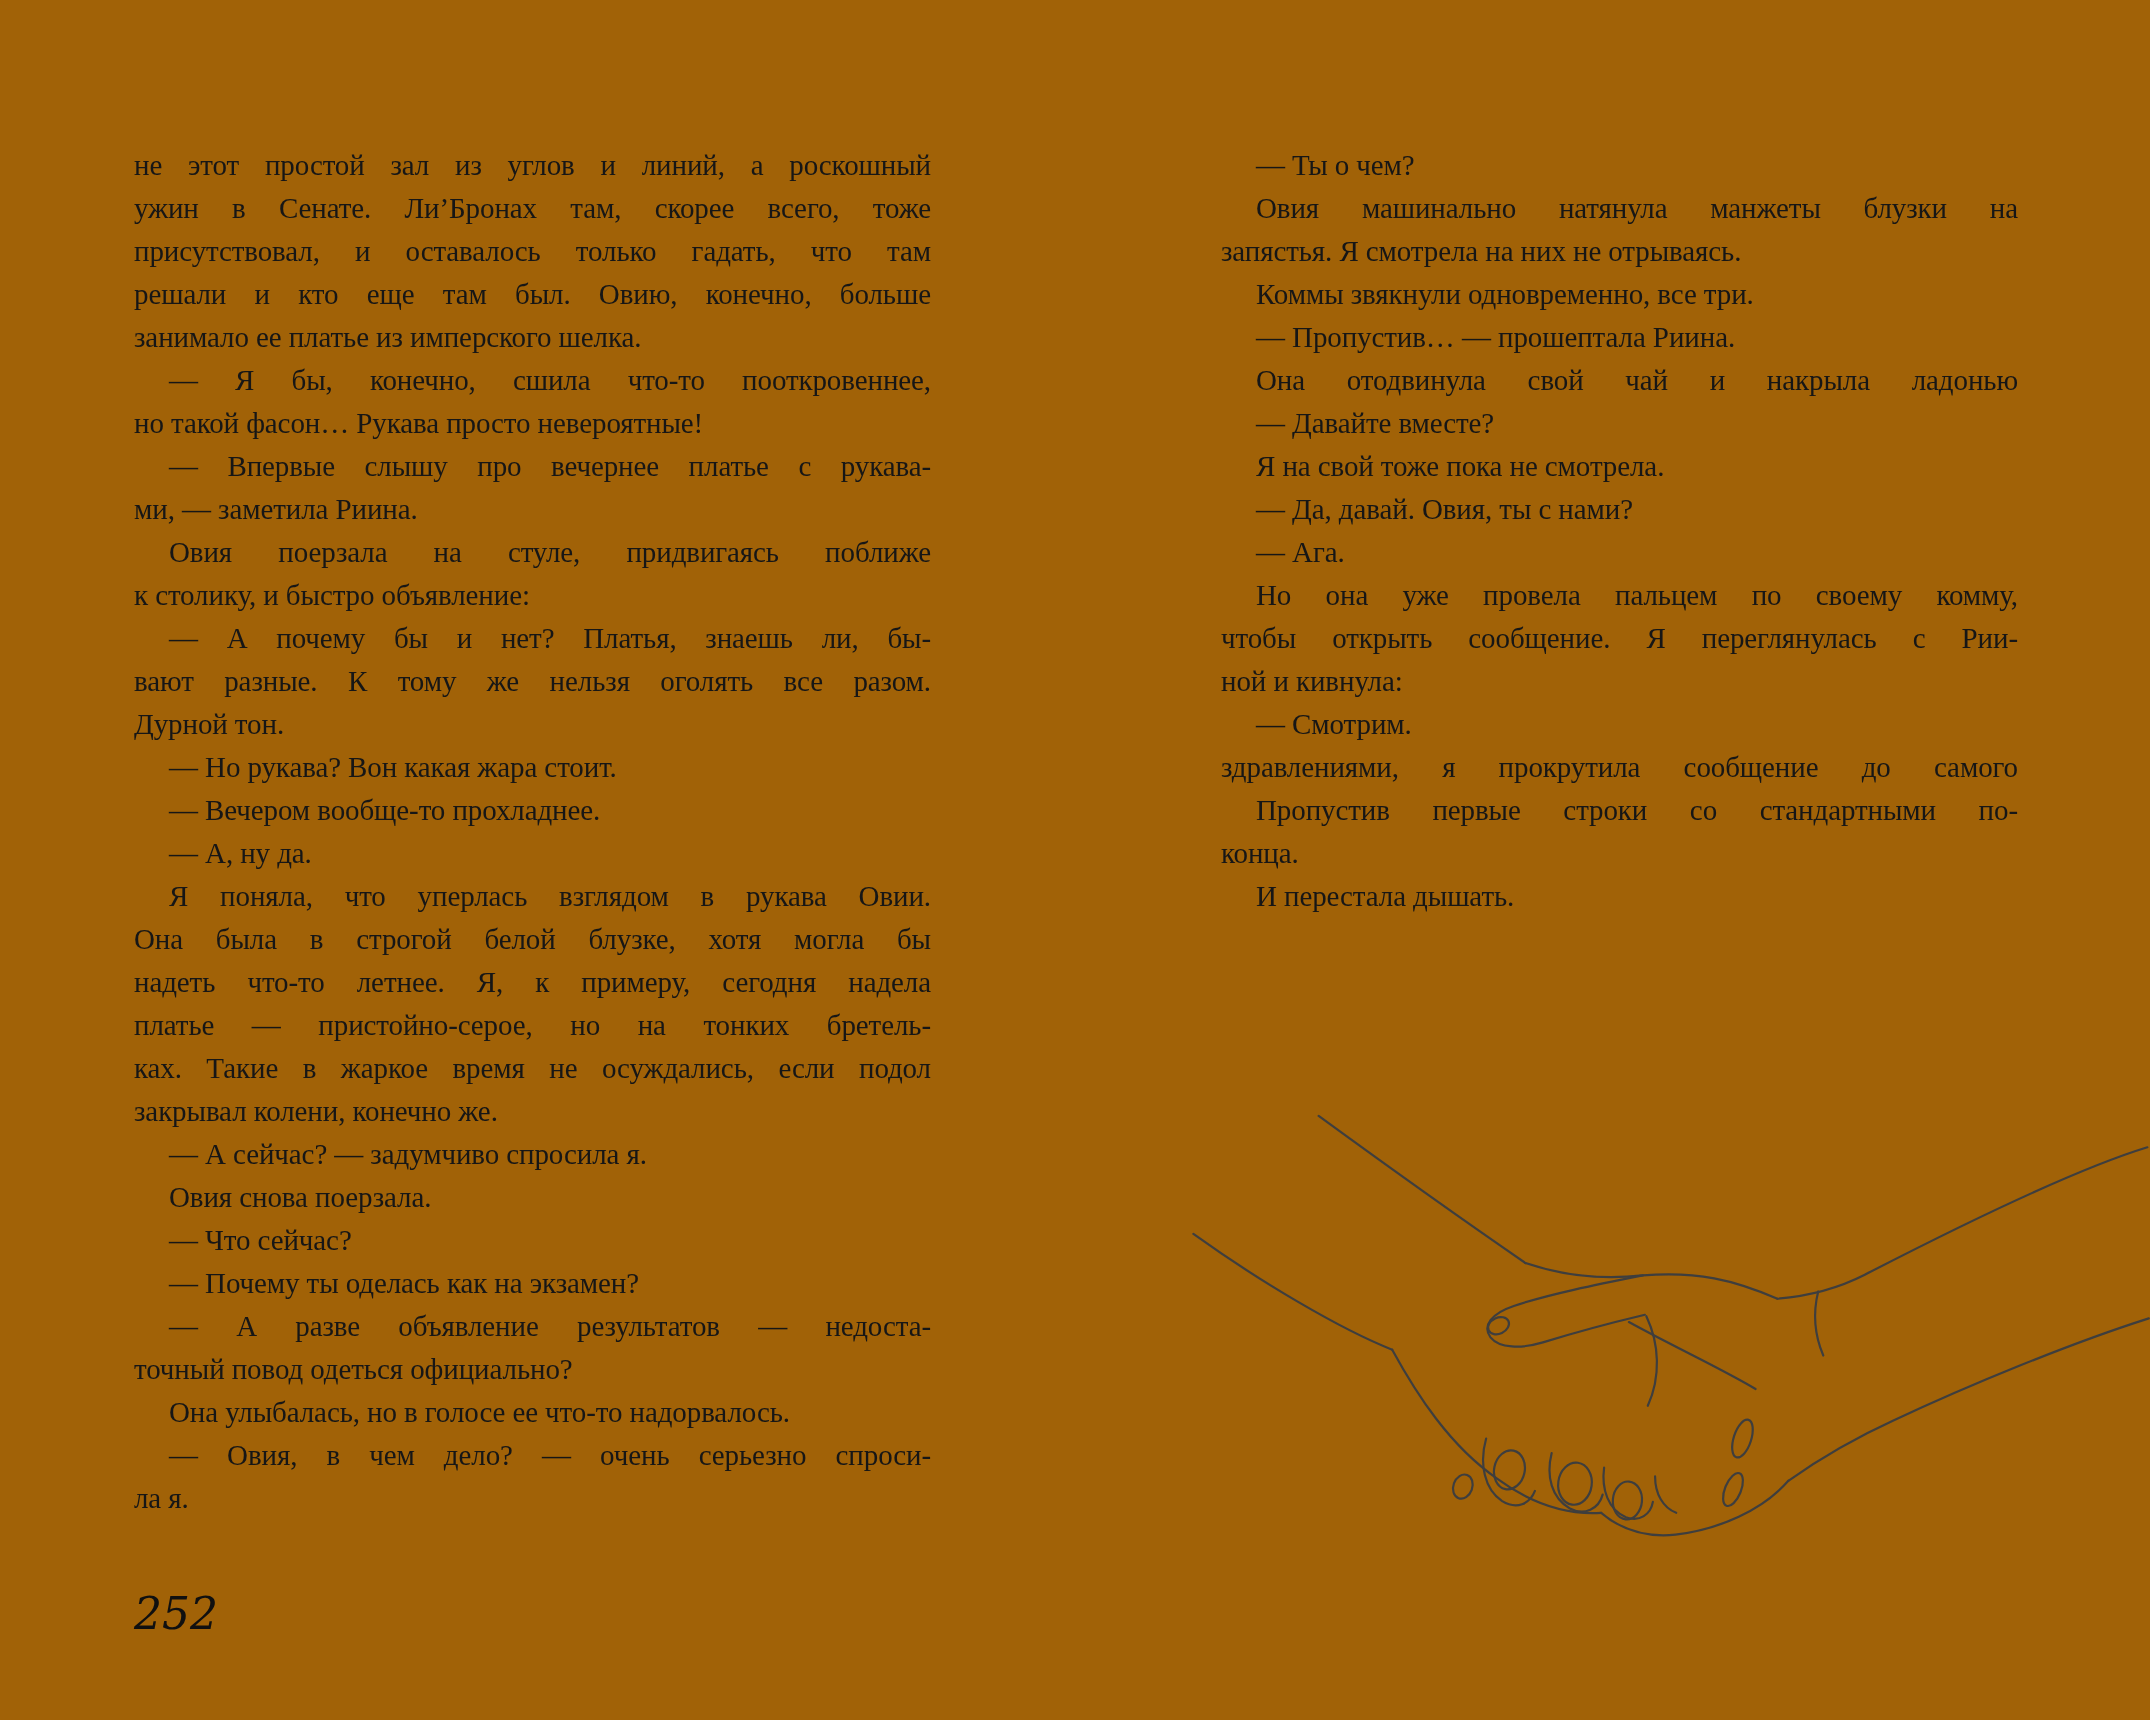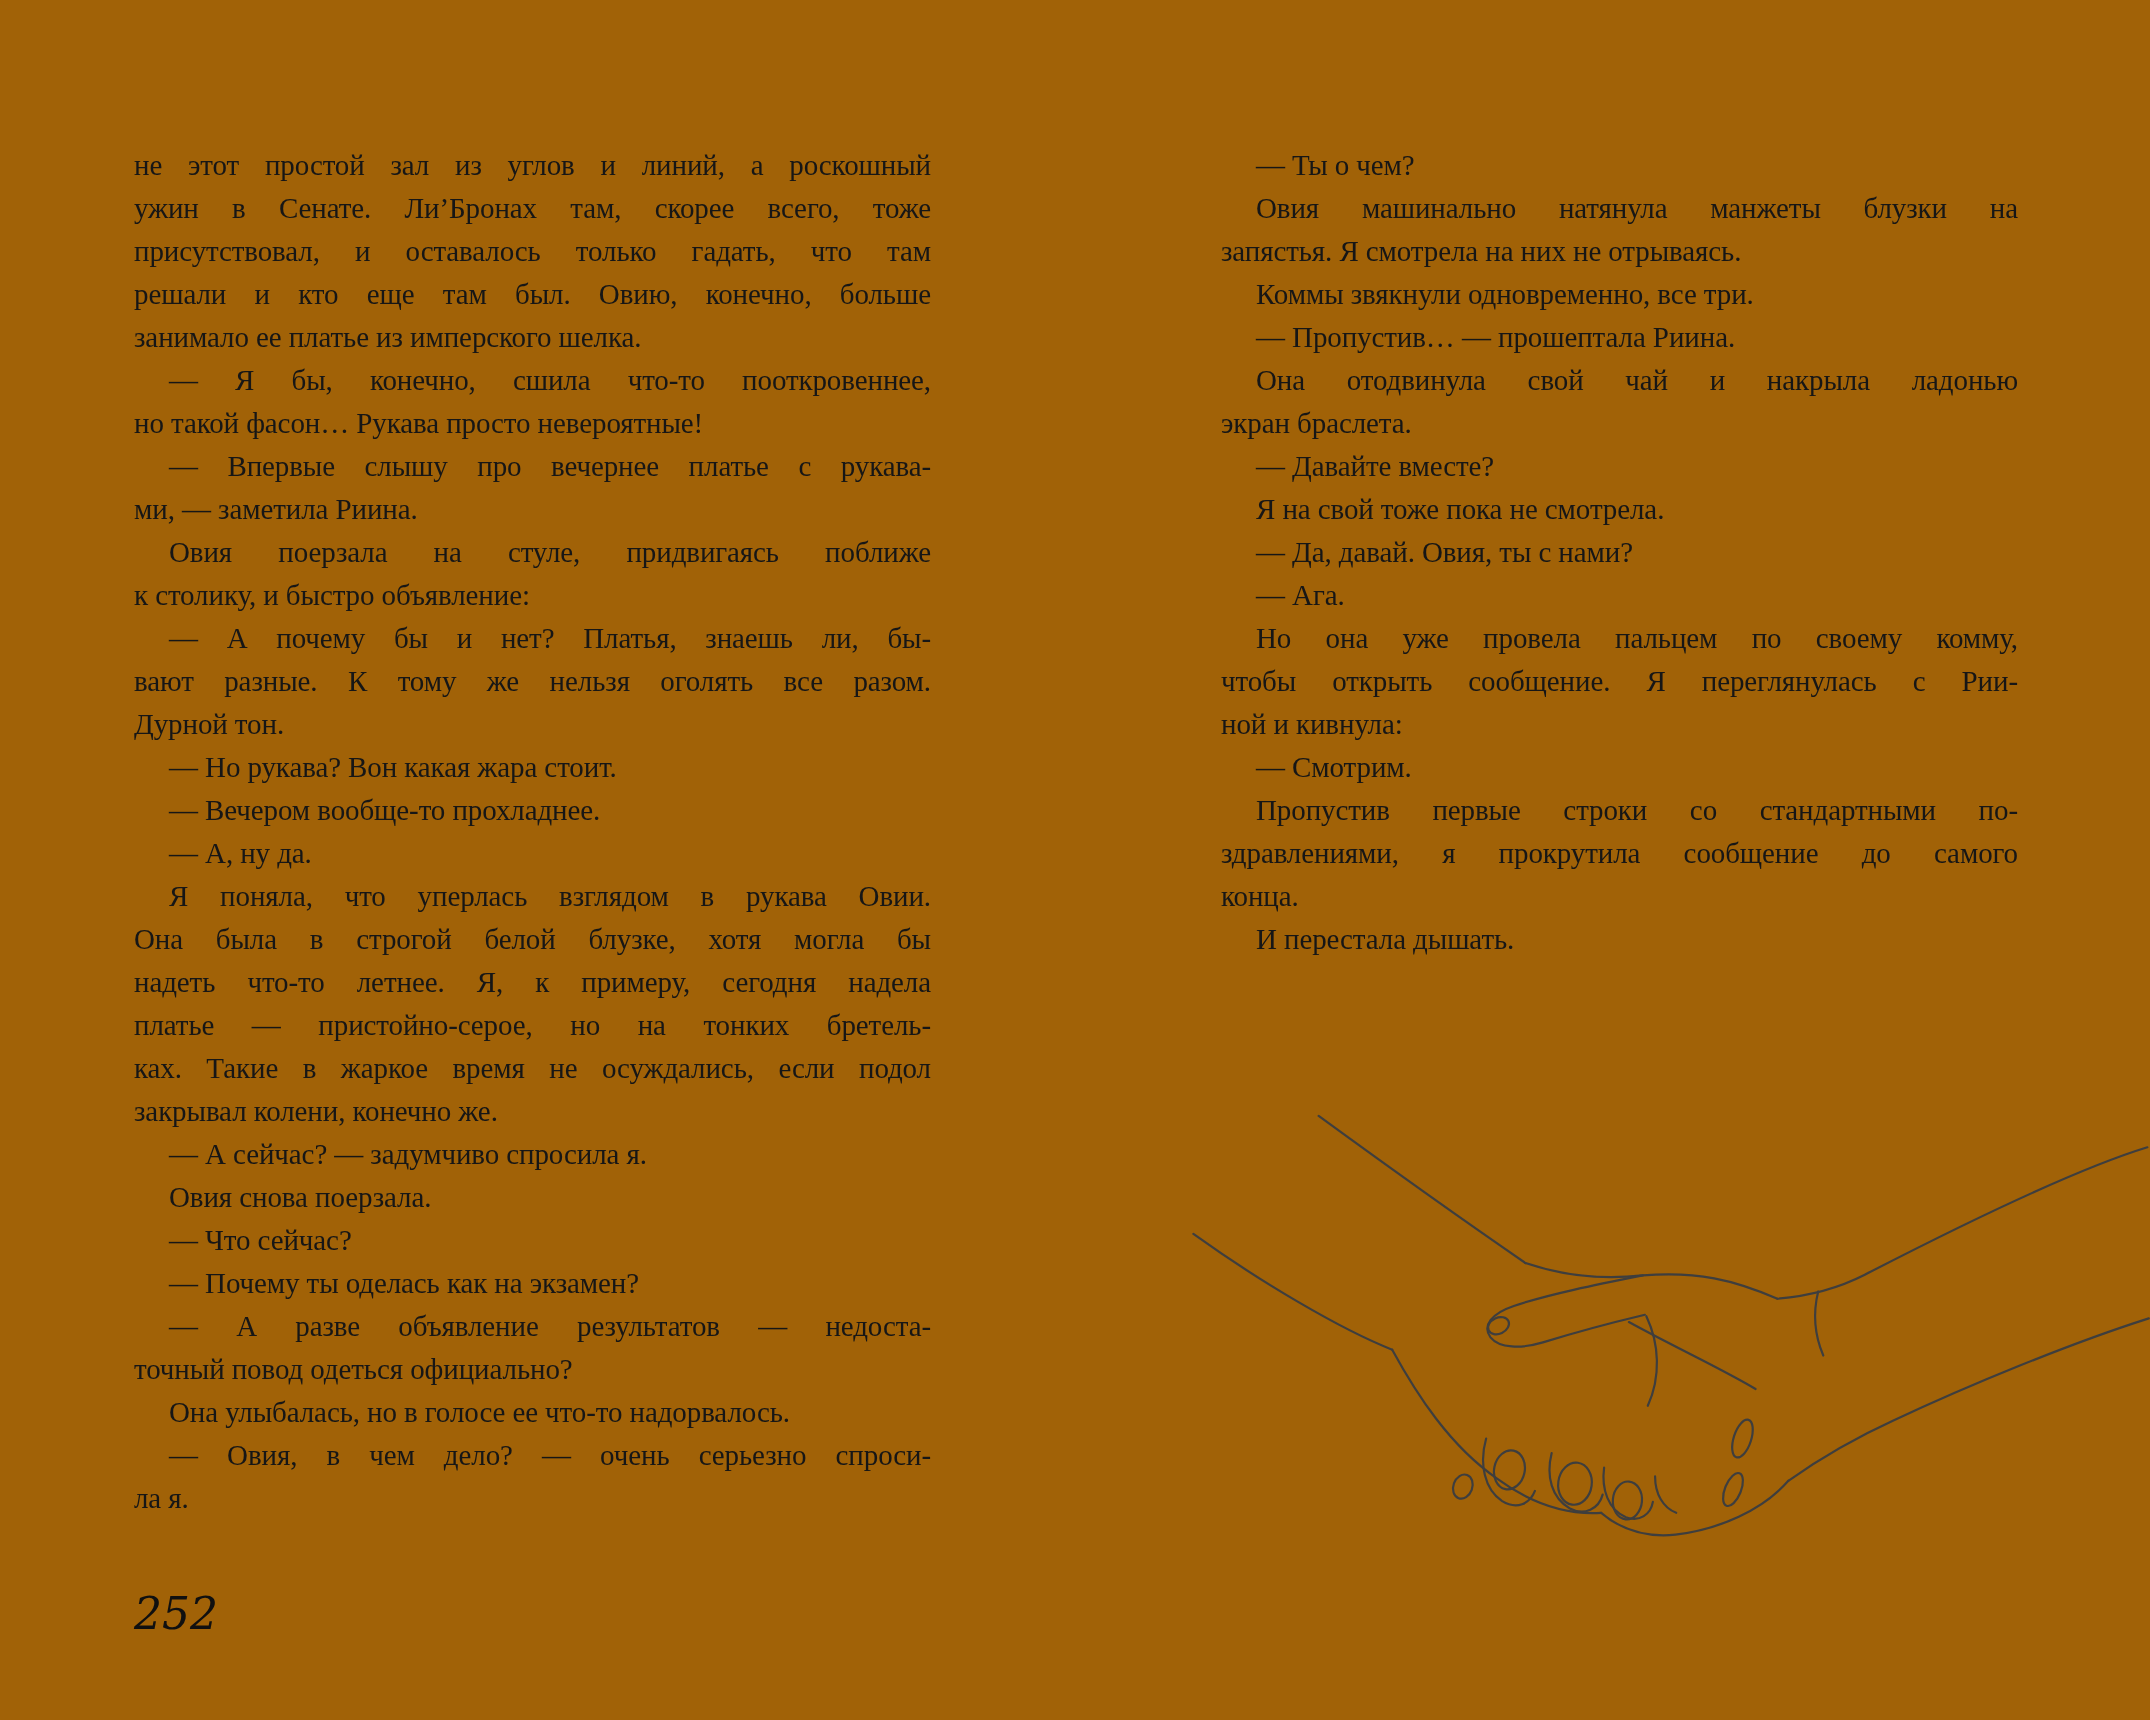--- a/index.html
+++ b/index.html
@@ -55,31 +55,30 @@
       <div class="line">ла я.</div>
     </div>
 
   <div class="text-col right">
       <div class="line ind">— Ты о чем?</div>
       <div class="line just ind">Овия машинально натянула манжеты блузки на</div>
       <div class="line">запястья. Я смотрела на них не отрываясь.</div>
       <div class="line ind">Коммы звякнули одновременно, все три.</div>
       <div class="line ind">— Пропустив… — прошептала Риина.</div>
       <div class="line just ind">Она отодвинула свой чай и накрыла ладонью</div>
-      <div class="line">экран браслета.</div>
       <div class="line ind">— Давайте вместе?</div>
       <div class="line ind">Я на свой тоже пока не смотрела.</div>
       <div class="line ind">— Да, давай. Овия, ты с нами?</div>
       <div class="line ind">— Ага.</div>
       <div class="line just ind">Но она уже провела пальцем по своему комму,</div>
       <div class="line just">чтобы открыть сообщение. Я переглянулась с Рии-</div>
       <div class="line">ной и кивнула:</div>
       <div class="line ind">— Смотрим.</div>
+      <div class="line just">здравлениями, я прокрутила сообщение до самого</div>
       <div class="line just ind">Пропустив первые строки со стандартными по-</div>
-      <div class="line just">здравлениями, я прокрутила сообщение до самого</div>
       <div class="line">конца.</div>
       <div class="line ind">И перестала дышать.</div>
     </div>
 
   <svg class="illus" viewBox="0 0 1343 760" xmlns="http://www.w3.org/2000/svg" aria-hidden="true">
     <g stroke="#3e3e3e" stroke-width="3" fill="none" stroke-linecap="round" stroke-linejoin="round">
 
       <path d="M 200,27 C 300,100 420,185 484,229"></path>
       <path d="M 28,189 C 120,255 230,320 301,348"></path>
 

